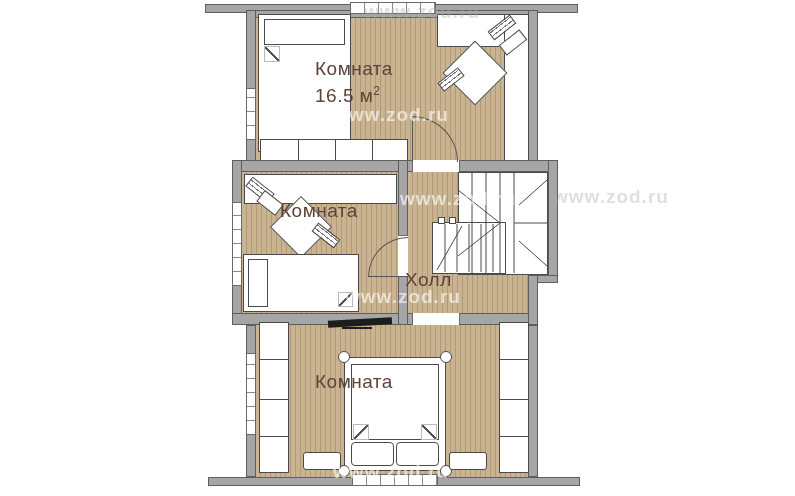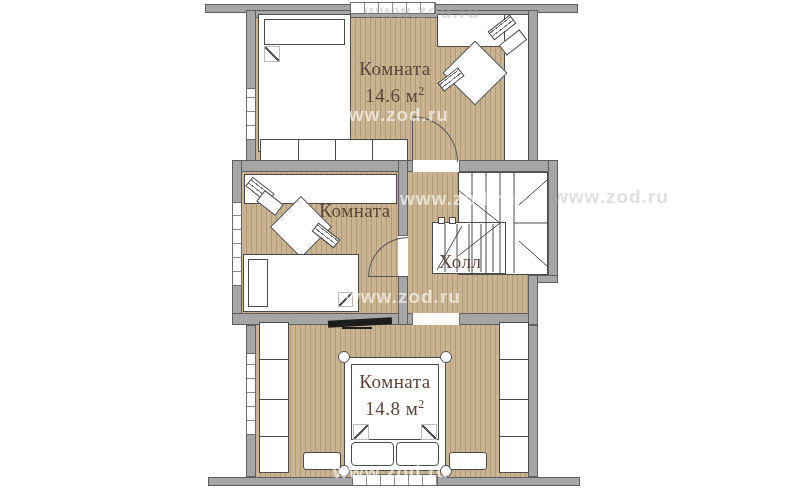--- a/index.html
+++ b/index.html
@@ -21,22 +21,22 @@
         repeating-linear-gradient(0deg,transparent 0 13px,#8a8a8a 13px 14px),#fff;
         border:1px solid #6a6a6a;}
   .gapH{position:absolute;box-sizing:border-box;background:#fff;border-left:1px solid #6a6a6a;border-right:1px solid #6a6a6a;}
   .gapV{position:absolute;box-sizing:border-box;background:#fff;border-top:1px solid #6a6a6a;border-bottom:1px solid #6a6a6a;}
   .fold{position:absolute;box-sizing:border-box;background:
         linear-gradient(45deg,#fff 46%,#555 46%,#555 54%,#fff 54%);border:1px solid #bbb;}
   .fold2{position:absolute;box-sizing:border-box;background:
         linear-gradient(135deg,#fff 46%,#555 46%,#555 54%,#fff 54%);border:1px solid #bbb;}
   .striped{background:repeating-linear-gradient(0deg,#fff 0 3px,#777 3px 4px);}
   .divider{position:absolute;background:var(--furn_line);}
-  .room-label{position:absolute;text-align:center;color:var(--label);
-              font-size:19px;line-height:23px;letter-spacing:.5px;font-family:Liberation Serif, serif;}
+  .room-label{position:absolute;color:var(--label);
+              font-size:19px;line-height:23px;letter-spacing:.5px;}
   .room-label sup{font-size:12px;}
   .wm{position:absolute;font-weight:bold;font-size:19px;letter-spacing:1px;
       color:rgba(255,255,255,.62);pointer-events:none;white-space:nowrap;}
   .wm.gray{color:rgba(170,170,170,.38);}
   .post{position:absolute;box-sizing:border-box;width:12px;height:12px;border-radius:50%;
         background:#fff;border:1px solid var(--furn_line);}
   .arc{position:absolute;box-sizing:border-box;}
   svg.stairlines{position:absolute;left:425px;top:168px;}
 </style>
 </head>
@@ -67,21 +67,21 @@
   <div class="furn striped" style="left:438px;top:74px;width:26px;height:11px;transform:rotate(-38deg);"></div>
 
   <div class="furn" style="left:260px;top:139px;width:148px;height:25px;">
     <div class="divider" style="left:37px;top:0;width:1px;height:100%;"></div>
     <div class="divider" style="left:74px;top:0;width:1px;height:100%;"></div>
     <div class="divider" style="left:111px;top:0;width:1px;height:100%;"></div>
   </div>
 
   <div class="room-label" style="left:315px;top:57px;width:160px;">
     <div>Комната</div>
-    <div><span>14.6</span>&nbsp;<span>м</span><sup>2</sup></div>
+    <div><span>16.5</span>&nbsp;<span>м</span><sup>2</sup></div>
   </div>
 
   <div class="floor" style="left:242px;top:172px;width:156px;height:141px;"></div>
   <div class="floor" style="left:408px;top:172px;width:140px;height:103px;"></div>
   <div class="floor" style="left:408px;top:275px;width:120px;height:38px;"></div>
 
   <div class="wall" style="left:232px;top:160px;width:326px;height:12px;"></div>
   <div class="gapH" style="left:412px;top:160px;width:48px;height:12px;"></div>
   <div class="wall" style="left:232px;top:160px;width:10px;height:165px;"></div>
   <div class="winV" style="left:232px;top:202px;width:10px;height:84px;"></div>
@@ -121,21 +121,21 @@
       <line x1="122" y1="12" x2="94" y2="37"></line>
         <line x1="122" y1="98" x2="94" y2="73"></line>
       <line x1="20" y1="56" x2="20" y2="104"></line>
         <line x1="32" y1="56" x2="32" y2="104"></line>
       <line x1="44" y1="56" x2="44" y2="104"></line>
         <line x1="56" y1="56" x2="56" y2="104"></line>
       <line x1="68" y1="56" x2="68" y2="104"></line>
       <line x1="12" y1="102" x2="37" y2="58"></line>
     </g>
   </svg>
-  <div class="room-label" style="left:405px;top:250px;width:110px;">
+  <div class="room-label" style="left:405px;top:268px;width:110px;">
     <div>Холл</div>
   </div>
 
   <div class="arc" style="left:412px;top:116px;width:46px;height:46px;border-top:1px solid #555;border-right:1px solid #555;border-left:1px solid #555;border-top-right-radius:100% 100%;"></div>
   <div class="arc" style="left:368px;top:237px;width:40px;height:40px;border-top:1px solid #555;border-left:1px solid #555;border-bottom:1px solid #555;border-top-left-radius:100% 100%;"></div>
   <div class="arc" style="left:412px;top:325px;width:46px;height:45px;border-bottom:1px solid #555;border-right:1px solid #555;border-left:1px solid #555;border-bottom-right-radius:100% 100%;"></div>
 
   <div class="floor" style="left:256px;top:325px;width:272px;height:152px;"></div>
   <div class="wall" style="left:246px;top:325px;width:10px;height:152px;"></div>
   <div class="wall" style="left:528px;top:325px;width:10px;height:152px;"></div>
@@ -164,21 +164,20 @@
   <div class="furn" style="left:396px;top:442px;width:43px;height:24px;border-radius:4px;"></div>
   <div class="post" style="left:338px;top:351px;"></div>
   <div class="post" style="left:440px;top:351px;"></div>
   <div class="post" style="left:338px;top:465px;"></div>
   <div class="post" style="left:440px;top:465px;"></div>
   <div class="furn" style="left:303px;top:452px;width:38px;height:18px;border-radius:3px;"></div>
   <div class="furn" style="left:449px;top:452px;width:38px;height:18px;border-radius:3px;"></div>
 
   <div class="room-label" style="left:315px;top:370px;width:160px;">
     <div>Комната</div>
-    <div><span>14.8</span>&nbsp;<span>м</span><sup>2</sup></div>
   </div>
 
   <div class="wm gray" style="left:364px;top:1px;">www.zod.ru</div>
   <div class="wm" style="left:333px;top:104px;">www.zod.ru</div>
   <div class="wm" style="left:400px;top:188px;">www.zod.ru</div>
   <div class="wm gray" style="left:553px;top:186px;">www.zod.ru</div>
   <div class="wm" style="left:345px;top:286px;">www.zod.ru</div>
   <div class="wm" style="left:333px;top:461px;">www.zod.ru</div>
 
 </div>

